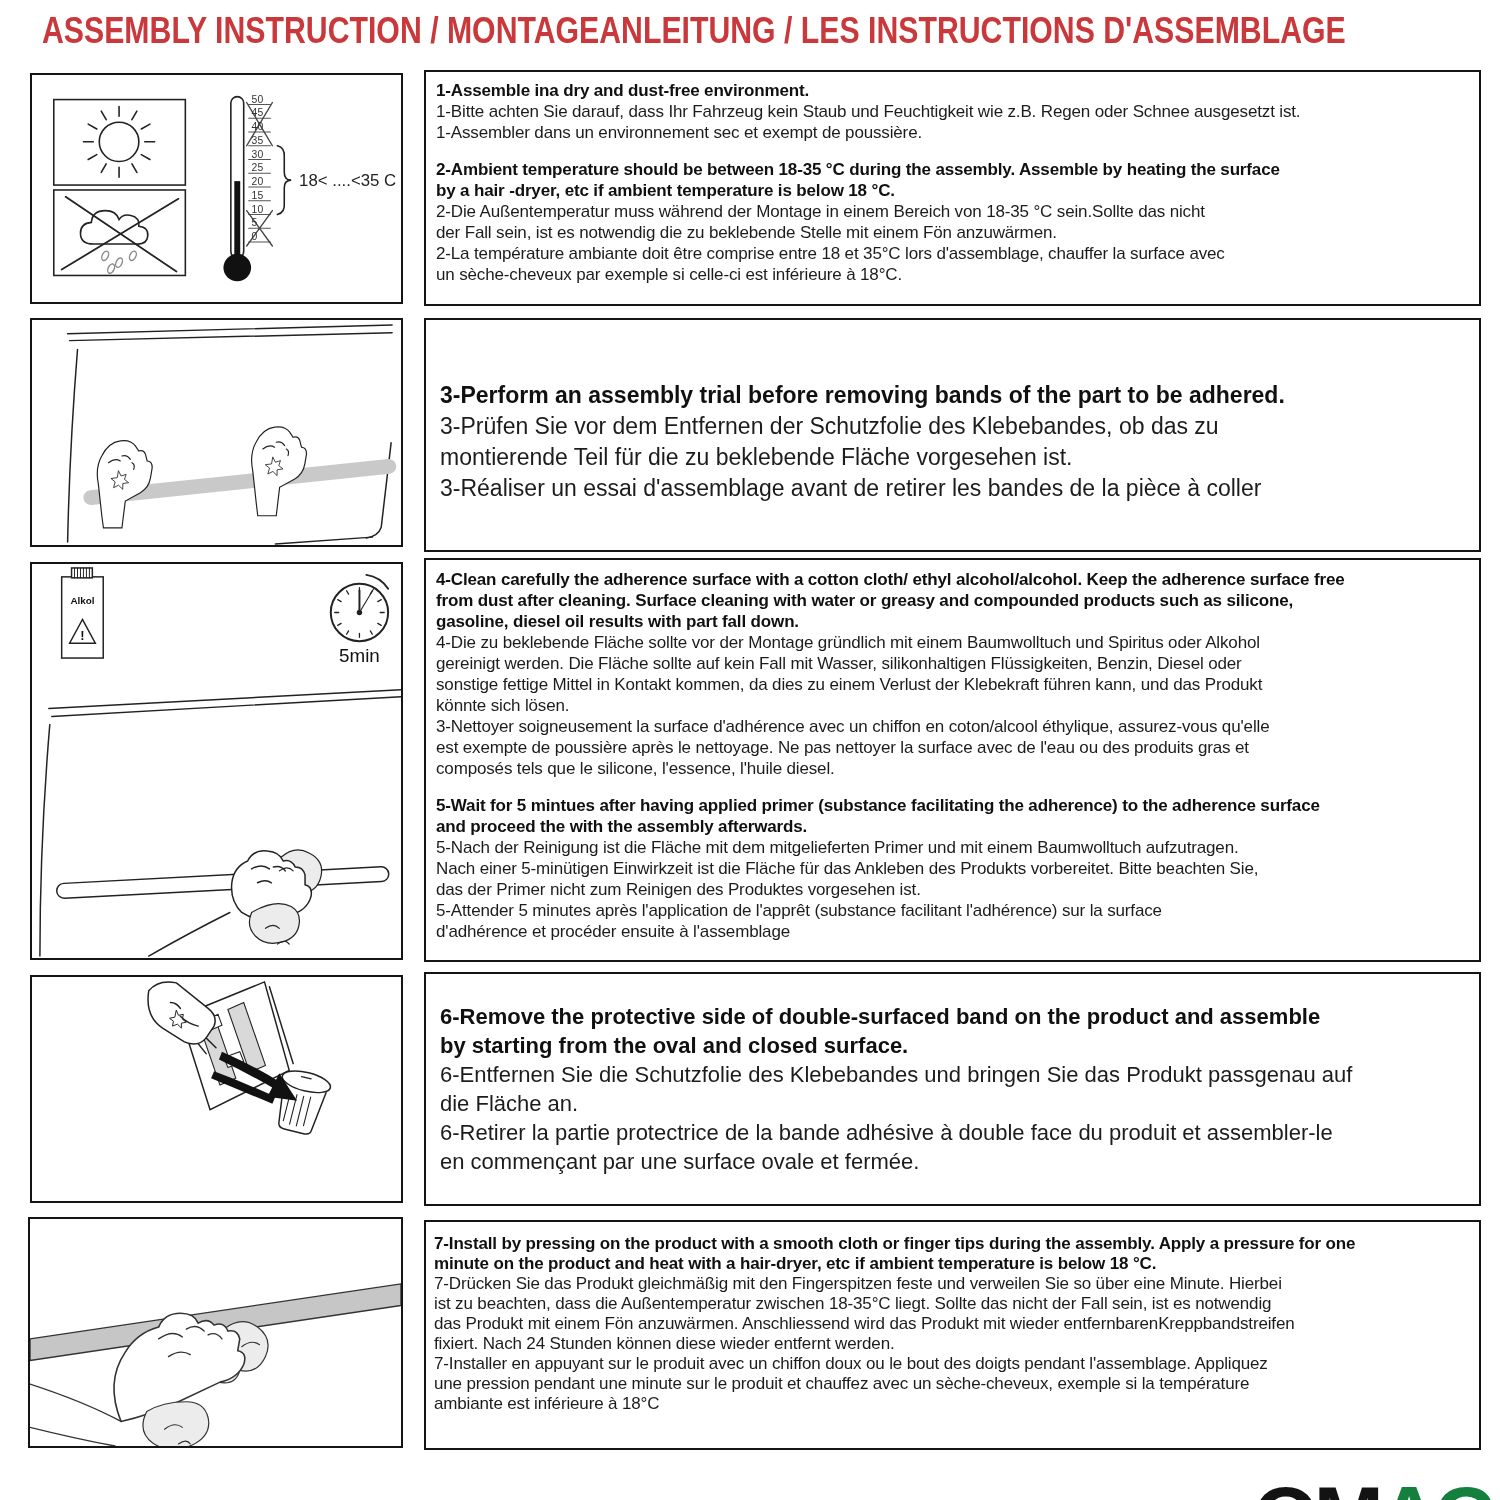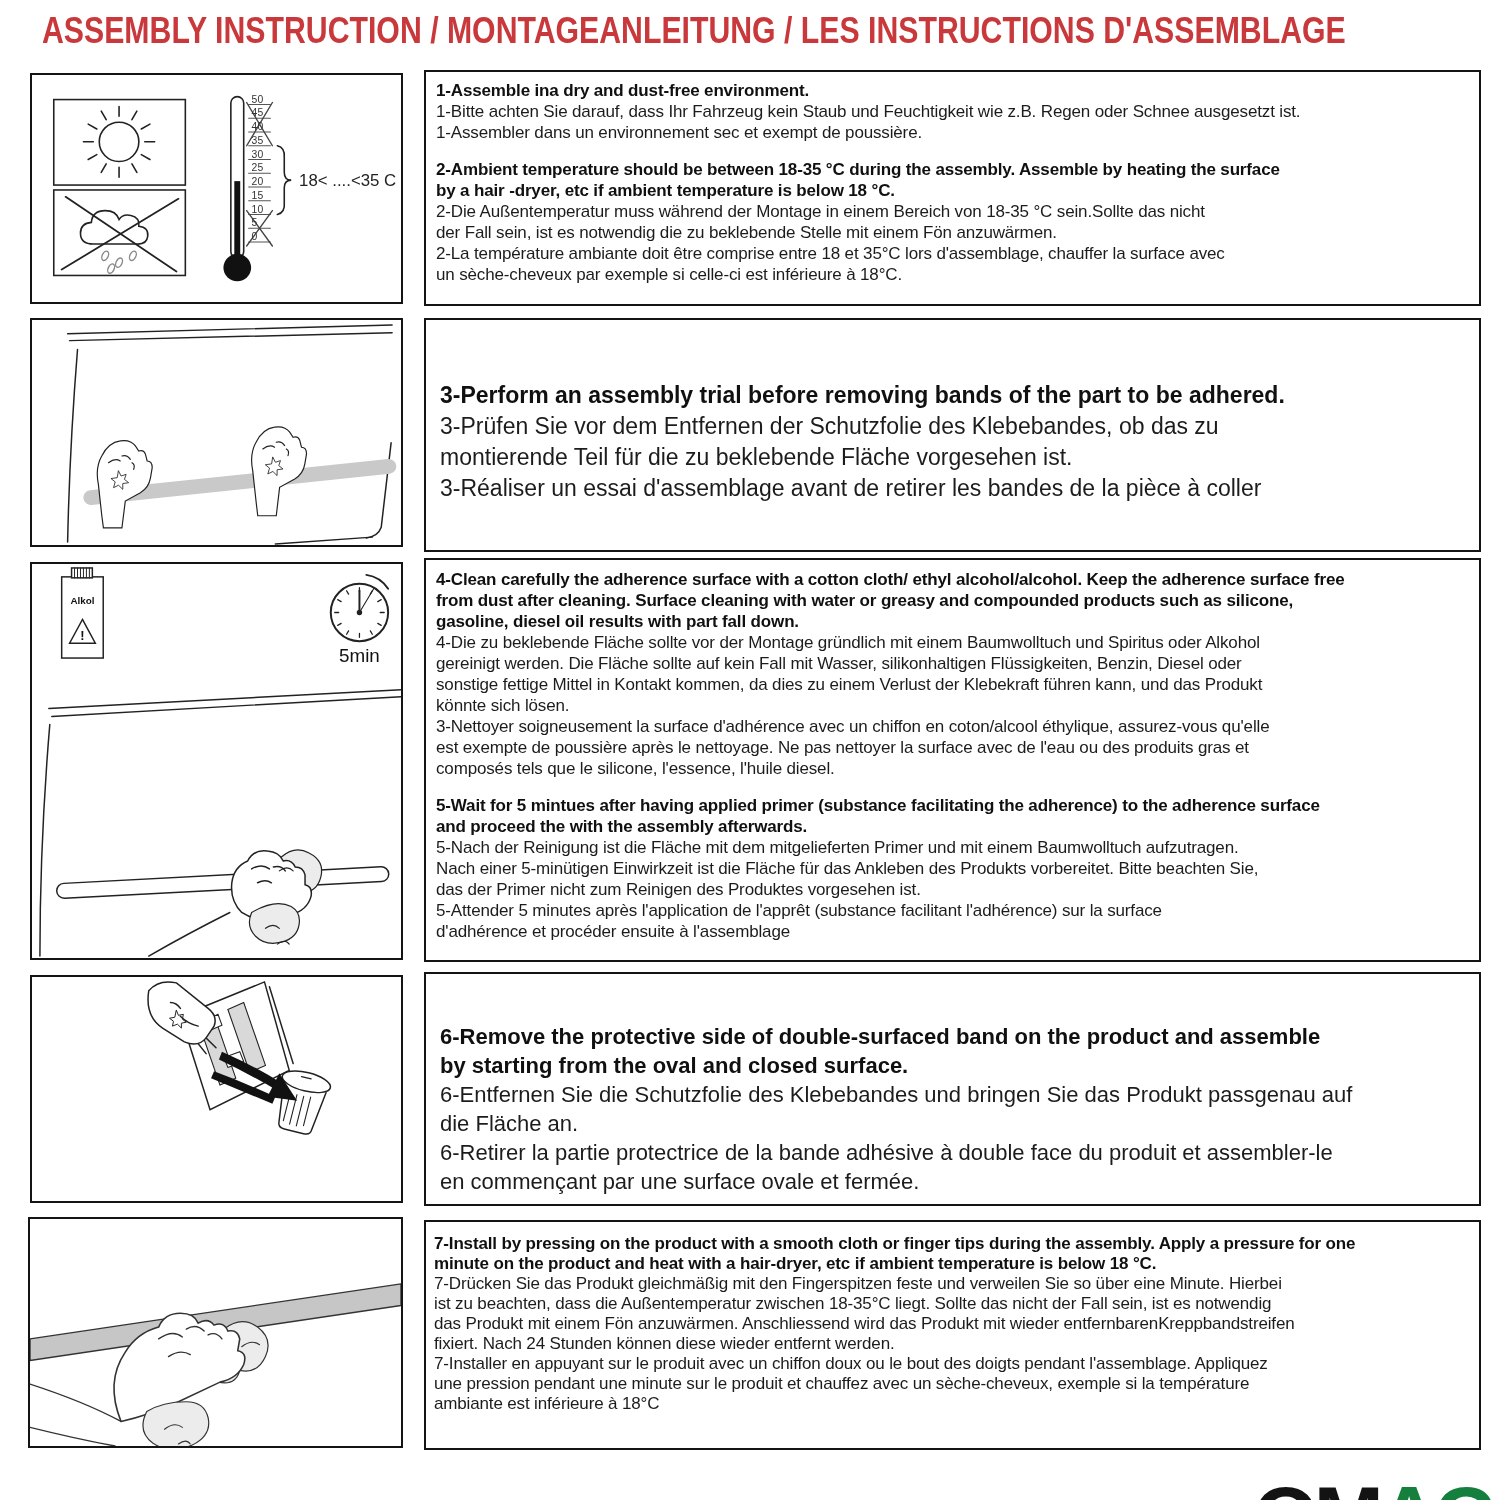--- a/index.html
+++ b/index.html
@@ -12,21 +12,21 @@
   .illu svg{width:100%;height:100%;display:block;}
   .txt p{margin:0;white-space:pre-line;}
   .small{font-size:17px;line-height:21px;letter-spacing:-0.15px;}
   .big2{font-size:23px;line-height:31px;}
   .big4{font-size:22px;line-height:29px;}
   .b{font-weight:bold;color:#101010;}
   .gap{margin-top:16px !important;}
   .pad-s1{padding:8px 14px 0 10px;}
   .pad-s2{padding:60px 10px 12px 14px;}
   .pad-s3{padding:9px 10px 0 10px;}
-  .pad-s4{padding:48px 10px 0 14px;}
+  .pad-s4{padding:28px 10px 0 14px;}
   .pad-s5{padding:12px 10px 0 8px;}
   .s5-small{font-size:17px;line-height:20px;letter-spacing:-0.15px;}
   .logo{position:absolute;left:1222px;top:1474px;width:268px;height:84px;background:#fff;
         display:flex;align-items:flex-start;justify-content:flex-end;z-index:5;}
   .logo span{font-size:84px;font-weight:bold;letter-spacing:-5px;line-height:1;}
   .logo .lb{color:#131313;}
   .logo .lr{color:#15803d;}
 </style>
 </head>
 <body>

